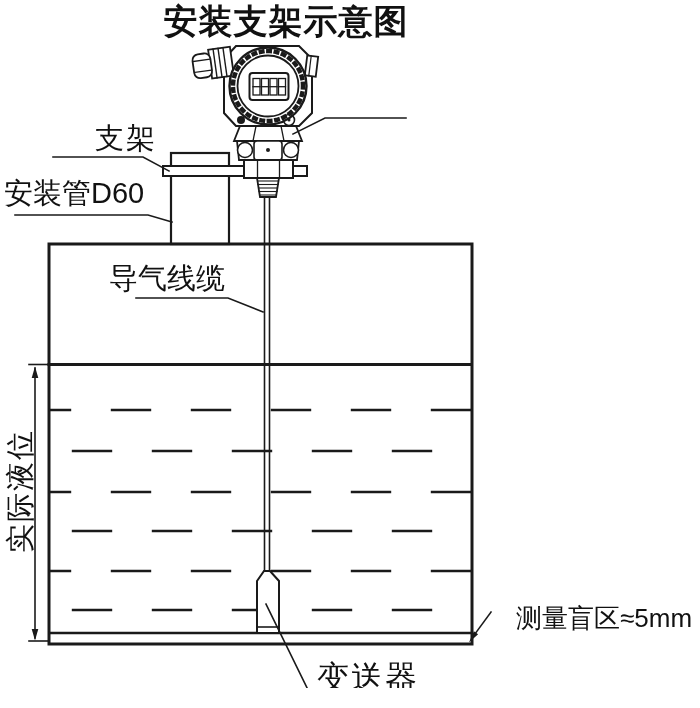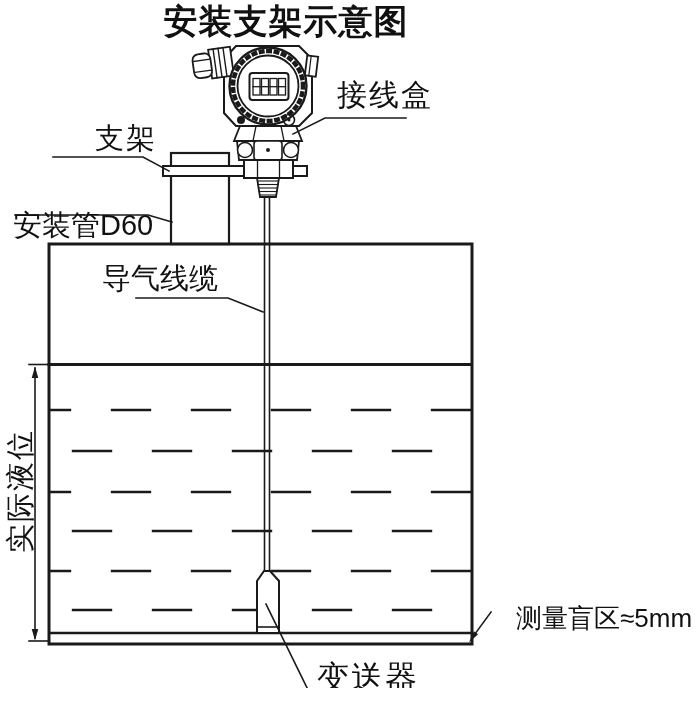--- a/index.html
+++ b/index.html
@@ -5,22 +5,22 @@
   html,body{margin:0;padding:0;background:#ffffff;}
   .stage{
     position:relative;width:700px;height:688px;background:#ffffff;
     font-family:"Liberation Sans",sans-serif;color:#111;overflow:hidden;
   }
   .stage svg{position:absolute;left:0;top:0;}
   .lbl{position:absolute;white-space:nowrap;color:#111;font-weight:500;line-height:1;}
   .lbl-title{left:145px;top:4px;width:282px;text-align:center;font-size:34px;font-weight:600;letter-spacing:1px;}
   .lbl-junction{left:337px;top:80px;font-size:30px;letter-spacing:2px;}
   .lbl-bracket{left:57px;top:124px;font-size:29px;letter-spacing:2px;margin-left:38px;}
-  .lbl-pipe{left:13px;top:179px;font-size:29px;margin-top:32px;}
-  .lbl-aircable{left:102px;top:264px;font-size:29px;}
+  .lbl-pipe{left:4px;top:179px;font-size:29px;}
+  .lbl-aircable{left:109px;top:264px;font-size:29px;}
   .lbl-level{left:20px;top:491px;font-size:29px;letter-spacing:2px;
              transform:translate(-50%,-50%) rotate(-90deg);}
   .lbl-blind{left:488px;top:605px;font-size:26px;margin-left:28px;}
   .lbl-transmitter{left:317px;top:661px;font-size:32px;letter-spacing:2px;}
 </style>
 </head>
 <body>
 
 <div class="stage">
 
@@ -132,21 +132,20 @@
       <path d="M136,298 H228 L263,312" stroke-width="1.6"></path>
       <path d="M411,698 H312 L266,604" stroke-width="1.6"></path>
       <g>
         <line x1="491" y1="612" x2="472" y2="638" stroke-width="1.6"></line>
         <polygon points="469,642.5 478.1,634.3 473.9,631.3" fill="#1a1a1a" stroke="none"></polygon>
       </g>
     </g>
   </svg>
 
   <div class="lbl lbl-title">安装支架示意图</div>
-  <div class="lbl lbl-junction">接线盒</div>
   <div class="lbl lbl-bracket">支架</div>
   <div class="lbl lbl-pipe">安装管D60</div>
   <div class="lbl lbl-aircable">导气线缆</div>
   <div class="lbl lbl-level">实际液位</div>
   <div class="lbl lbl-blind">测量盲区≈5mm</div>
   <div class="lbl lbl-transmitter">变送器</div>
 
 </div>
 
 </body></html>

